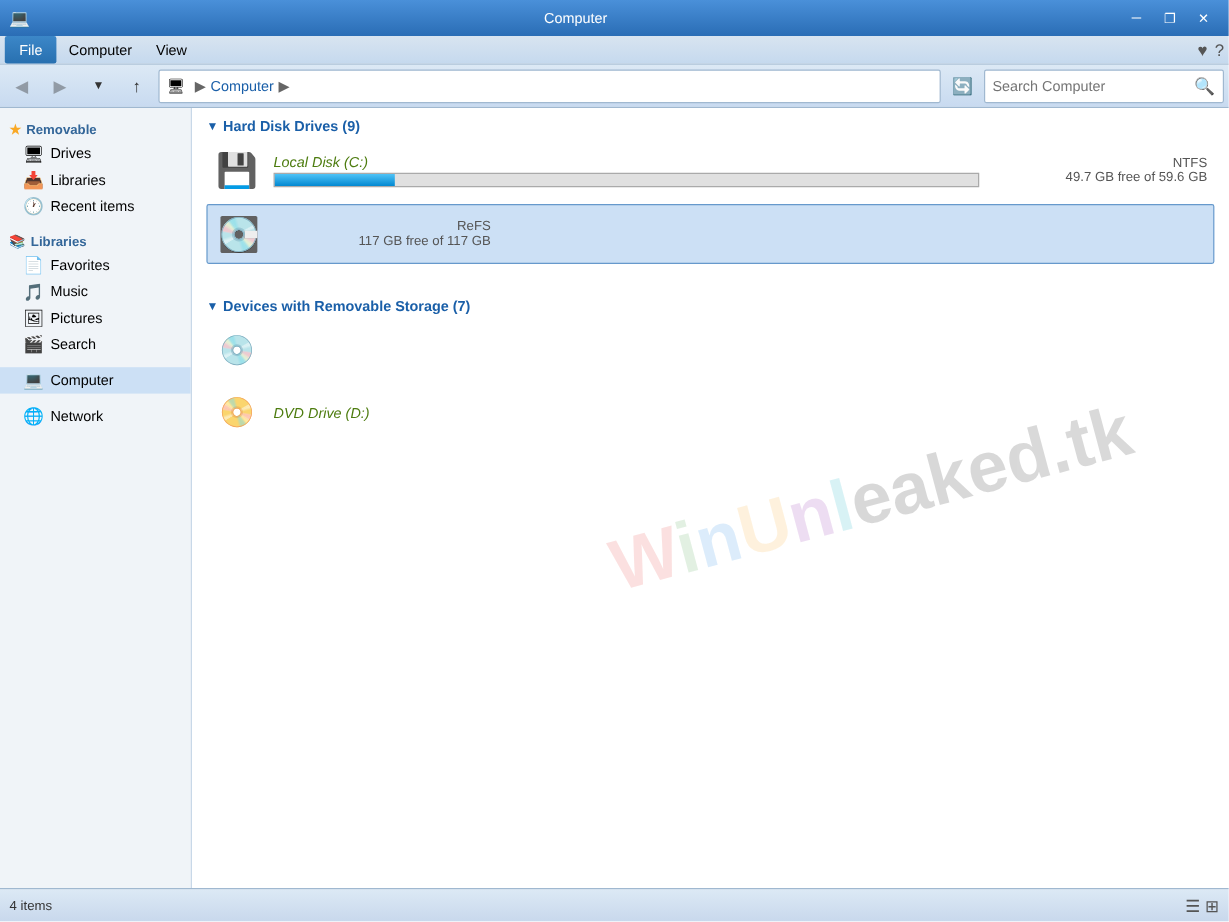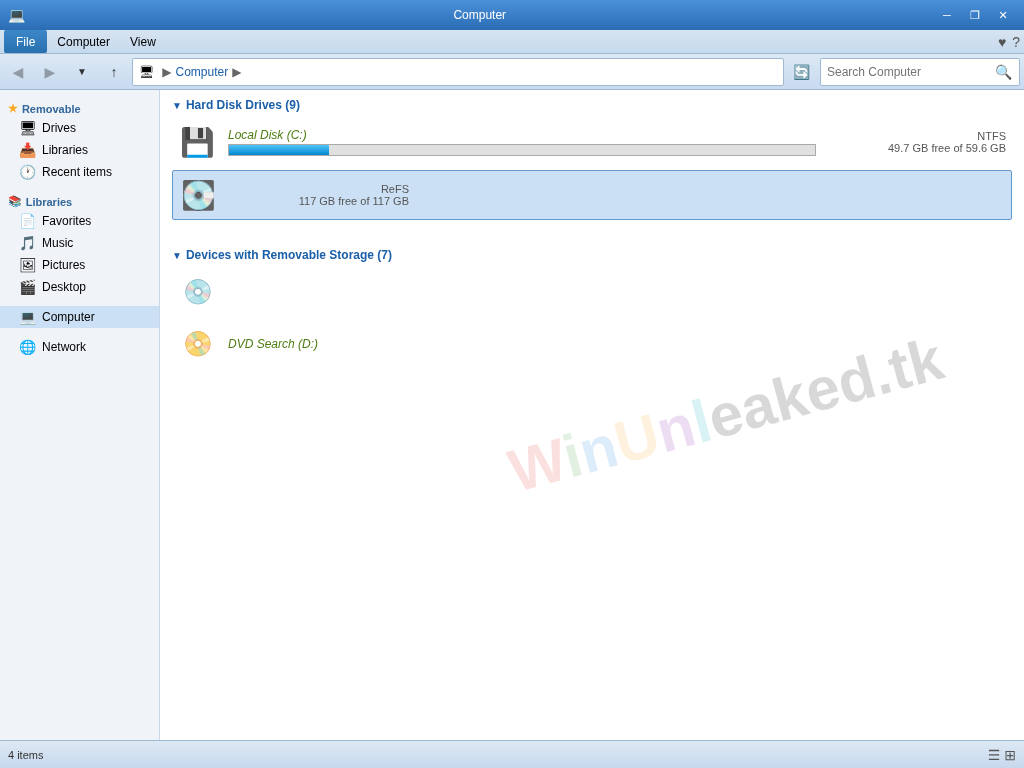--- a/index.html
+++ b/index.html
@@ -284,21 +284,21 @@
     <div class="sidebar-item">
       <span class="sidebar-icon">🎵</span>
       <span>Music</span>
     </div>
     <div class="sidebar-item">
       <span class="sidebar-icon">🖼</span>
       <span>Pictures</span>
     </div>
     <div class="sidebar-item">
       <span class="sidebar-icon">🎬</span>
-      <span>Desktop</span>
+      <span>Search</span>
     </div>
 
     <div style="height:8px;"></div>
 
     <div class="sidebar-item selected">
       <span class="sidebar-icon">💻</span>
       <span>Computer</span>
     </div>
 
     <div style="height:8px;"></div>
@@ -350,21 +350,21 @@
       <span>Devices with Removable Storage (7)</span>
     </div>
 
     <div class="drive-item" style="margin-top:4px;">
       <div class="drive-icon" style="font-size:24px;">💿</div>
     </div>
 
     <div class="drive-item" style="margin-top:4px;">
       <div class="drive-icon" style="font-size:24px;">📀</div>
       <div class="drive-details">
-        <div class="drive-name">DVD Search (D:)</div>
+        <div class="drive-name">DVD Drive (D:)</div>
       </div>
     </div>
 
   </div>
 
 </div>
 
 <div id="status-bar">
   <span>4 items</span>
   <div class="status-right">

